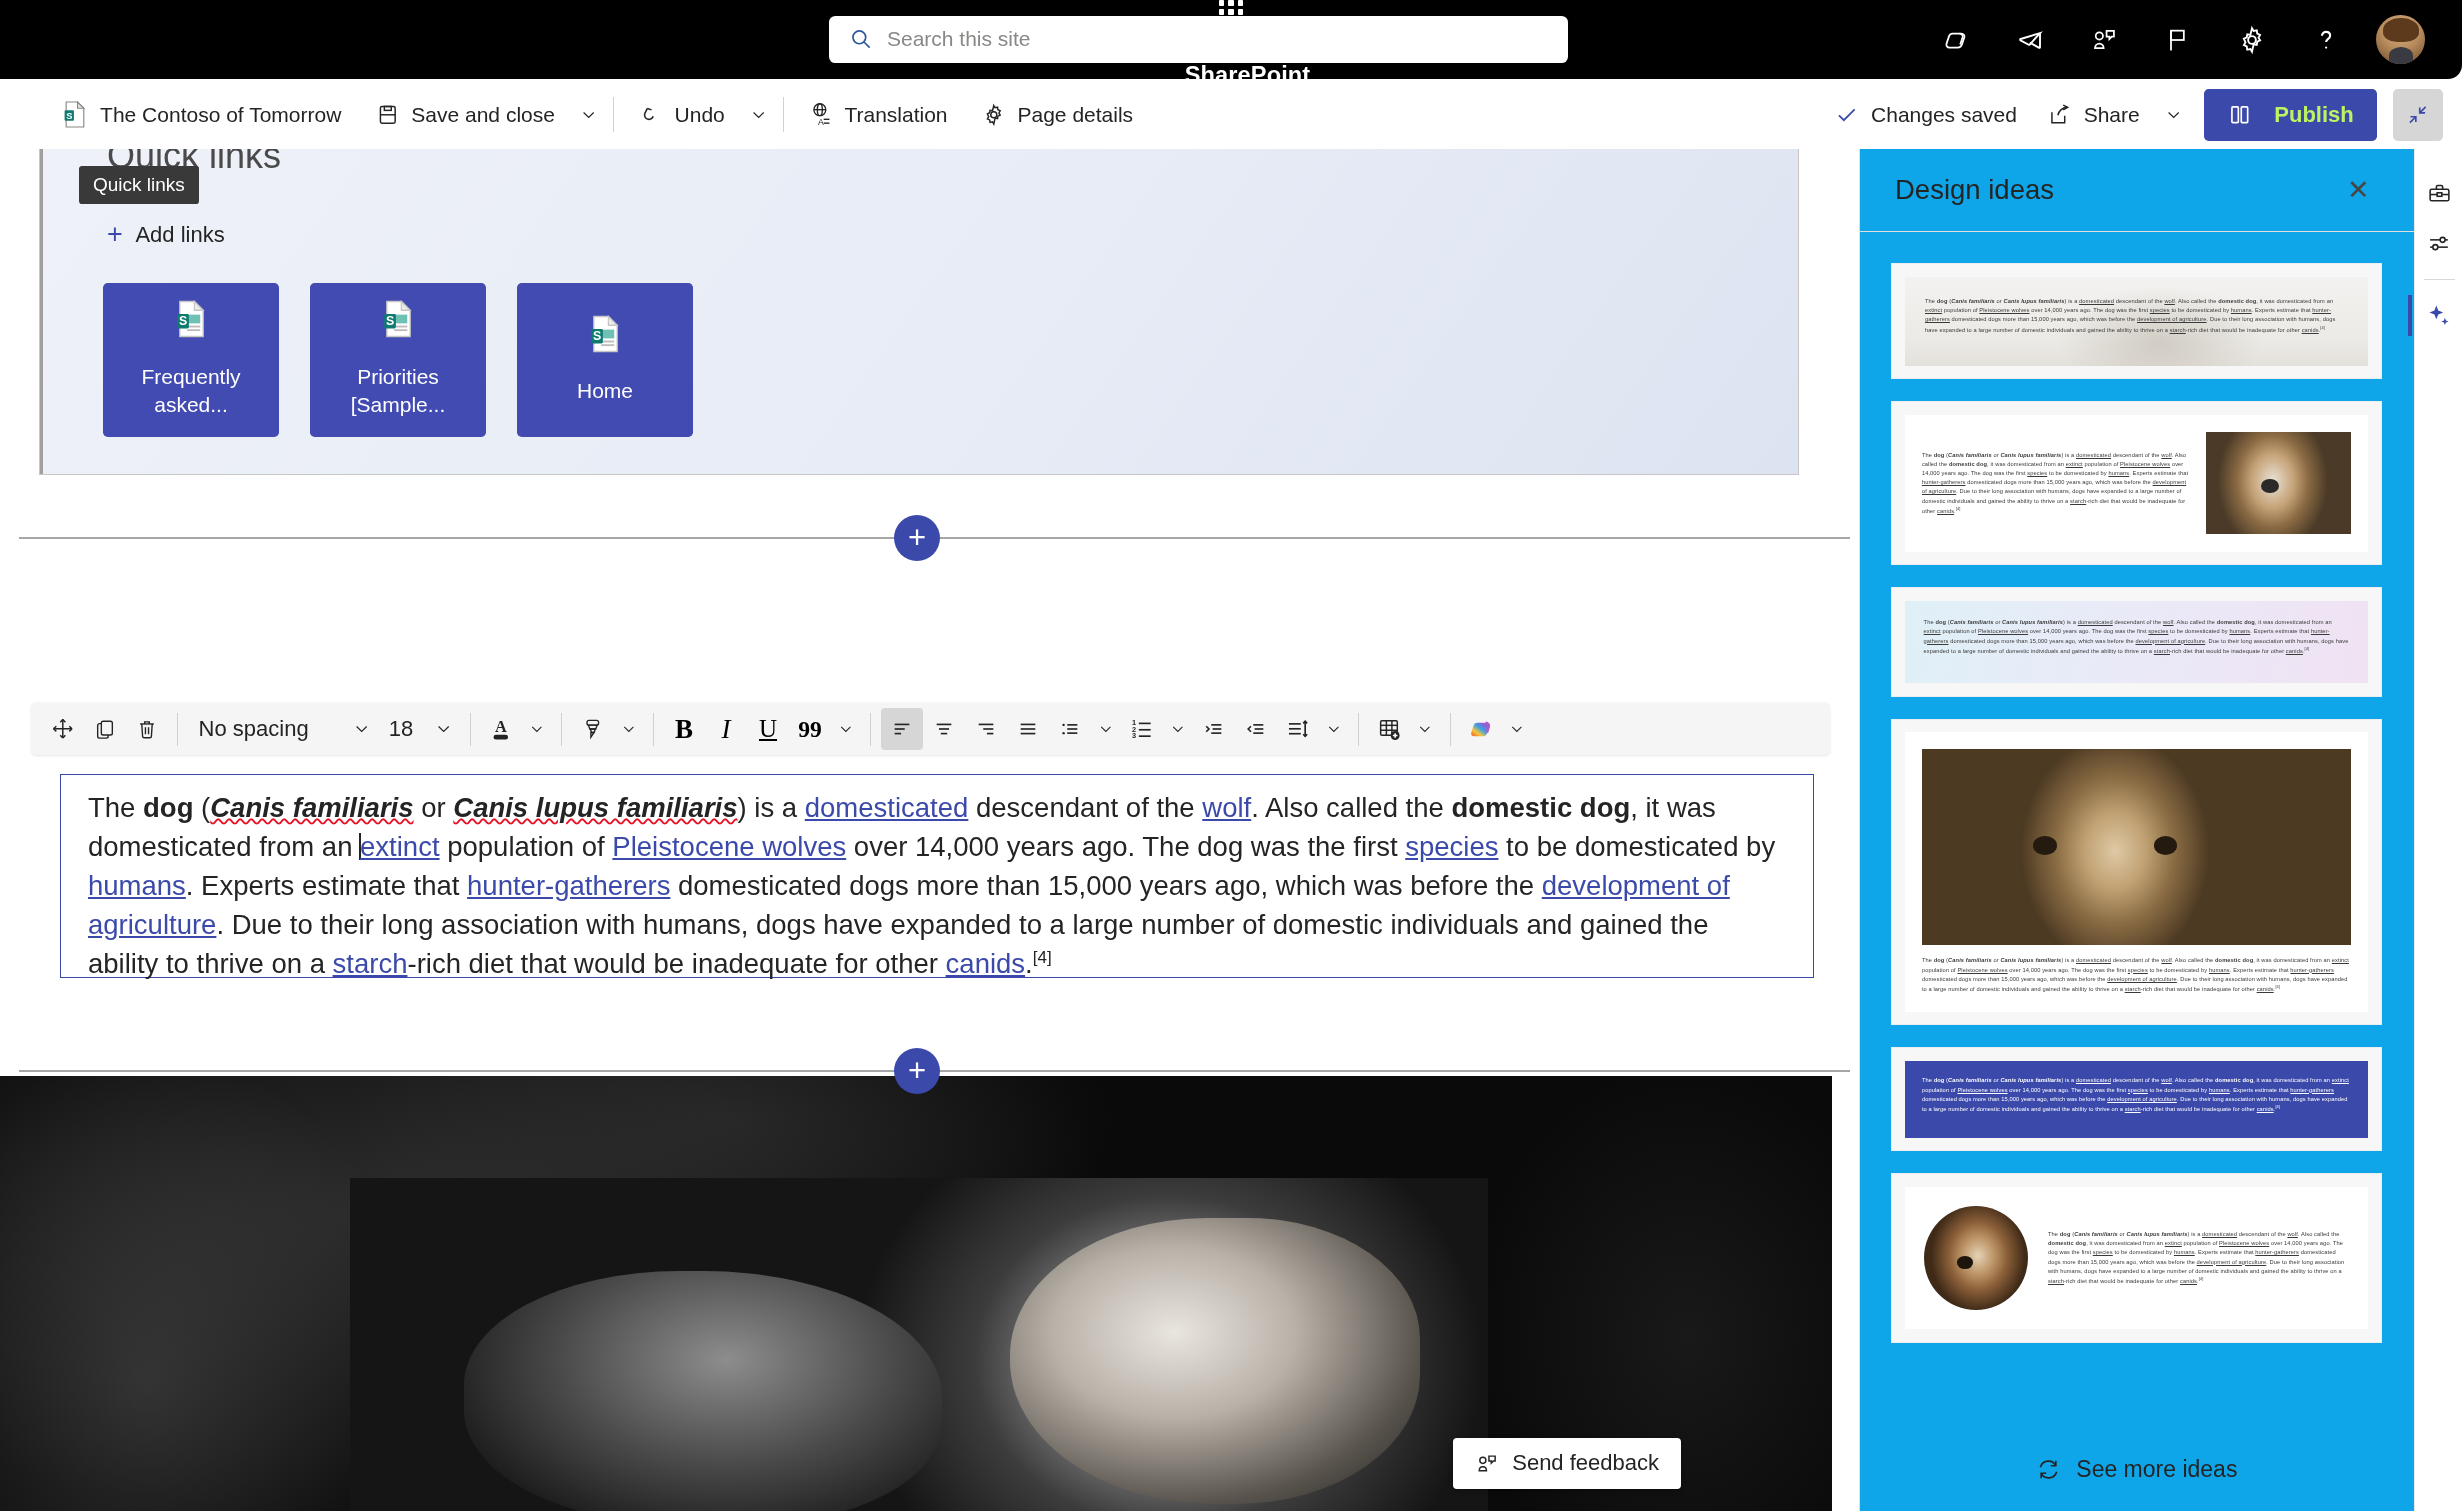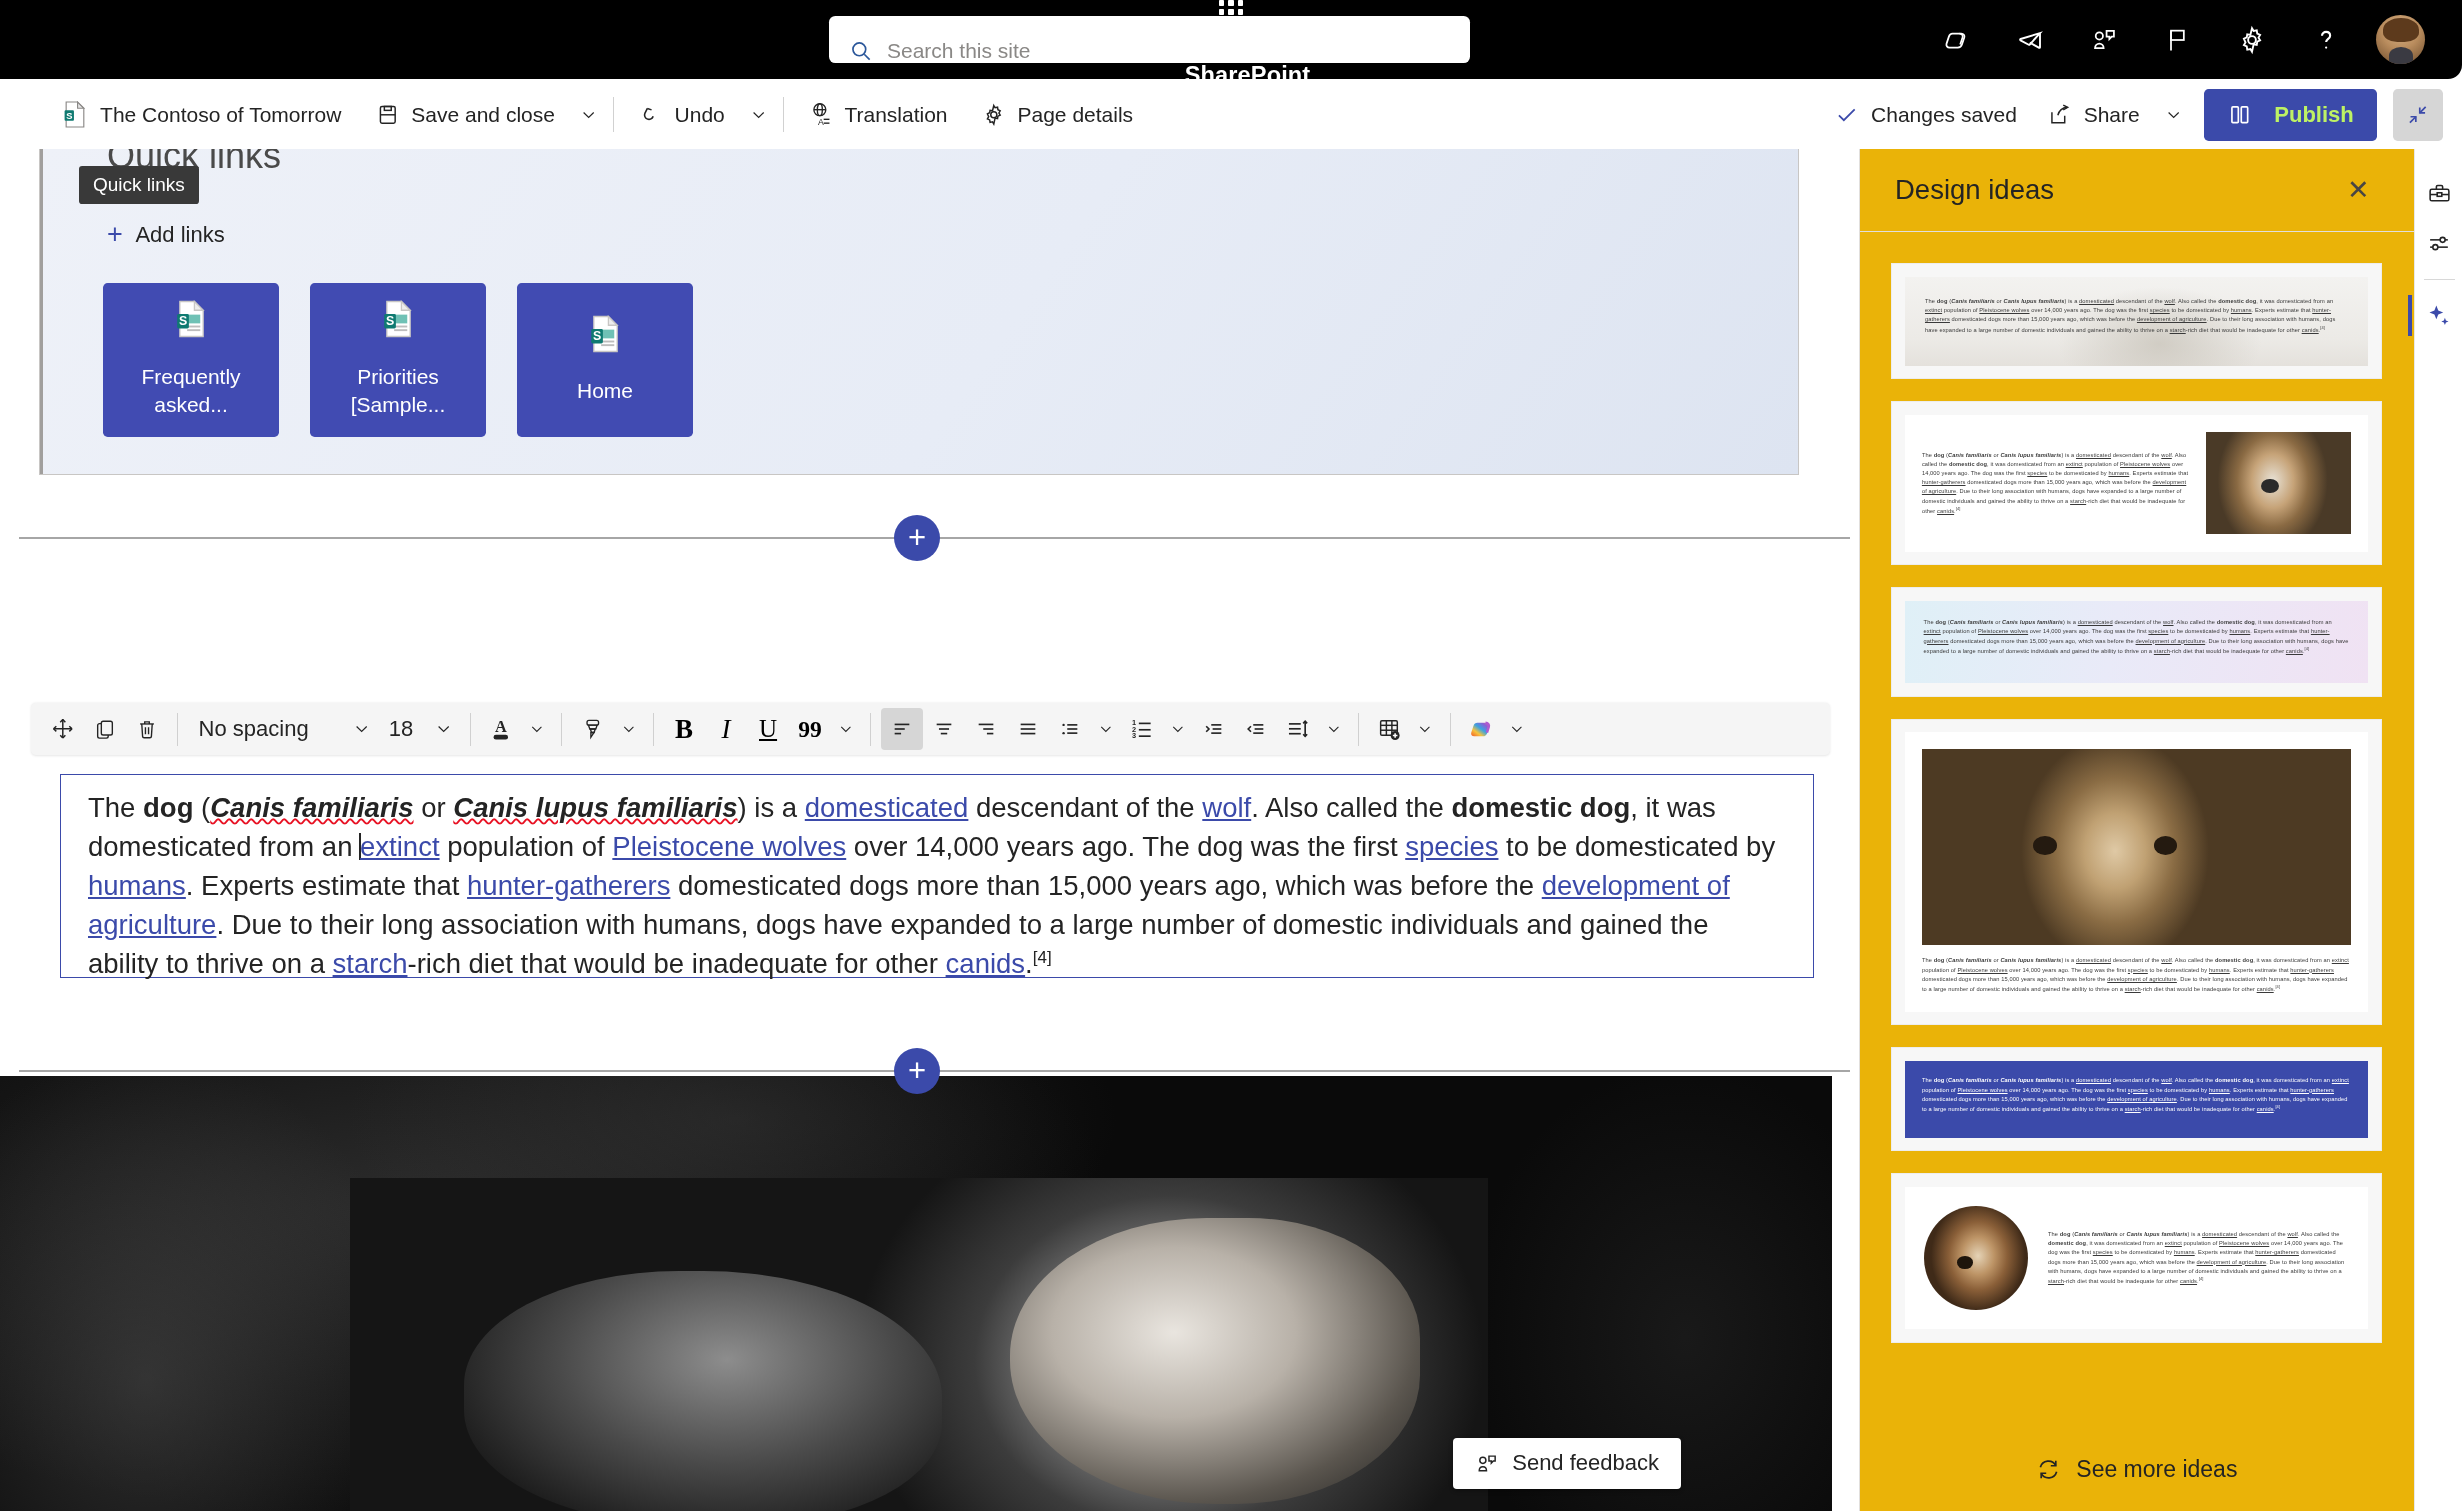--- a/index.html
+++ b/index.html
@@ -36,23 +36,23 @@
   .ms-squares i { display:block; width:17.3px; height:17.3px; }
   .ms-squares i:nth-child(1){background:#f25022;}
   .ms-squares i:nth-child(2){background:#7fba00;}
   .ms-squares i:nth-child(3){background:#00a4ef;}
   .ms-squares i:nth-child(4){background:#ffb900;}
   .ms-word { font-size:28px; font-weight:400; letter-spacing:-0.2px; }
   .app-name { font-size:23.6px; font-weight:700; margin-left:33px; letter-spacing:0.1px;}
 
   .search-wrap {
     position:absolute; left:829px; top:15.7px;
-    width: 641px; height: 47px;
+    width: 739px; height: 47px;
     background:#fff; border-radius:6.3px;
-    display:flex; align-items:flex-end; gap:14px; padding:0 20.4px;
+    display:flex; align-items:center; gap:14px; padding:0 20.4px;
     cursor:text;
   }
   .search-ph { color:#8a8886; font-size:21px; }
 
   .suite-icons {
     position:absolute; right:23.6px; top:0; height:79px;
     display:flex; align-items:center; gap:0px;
   }
   .sicon {
     width:74px; height:79px; display:flex; align-items:center; justify-content:center;
@@ -229,21 +229,21 @@
   
   .cv-scroll {
     position:absolute; right:0px; top:149px; width:17.3px; height:1362px; background:#fff;
   }
   .cv-thumb { position:absolute; top:644px; left:3.1px; width:11px; height:102px; background:#c8c6c4; border-radius:5.5px; cursor:pointer;}
   .cv-arrow { position:absolute; left:0; width:17.3px; height:20.4px; display:flex; align-items:center; justify-content:center; cursor:pointer; color:#5a5a5a; font-size:12.6px;}
 
   
   .panel {
     position:absolute; top:149px; left:1859px; width:555px; height:1362px;
-    background:#eab308; border-left:0.8px solid #e1dfdd;
+    background:#0ea5e9; border-left:0.8px solid #e1dfdd;
   }
   .panel-head {
     height:82px; display:flex; align-items:center; justify-content:space-between;
     padding:0 35px 0 35px;
   }
   .panel-title { font-size:27.5px; color:#242424; font-weight:400; }
   .panel-close { font-size:27px; color:#484644; cursor:pointer; padding:6.3px 9.4px;}
   .panel-div { height:0.8px; background:#e1dfdd; margin:0 0px; }
 
   .ideas { position:absolute; top:114px; left:0; width:553px; height:1226px; overflow:hidden; }

